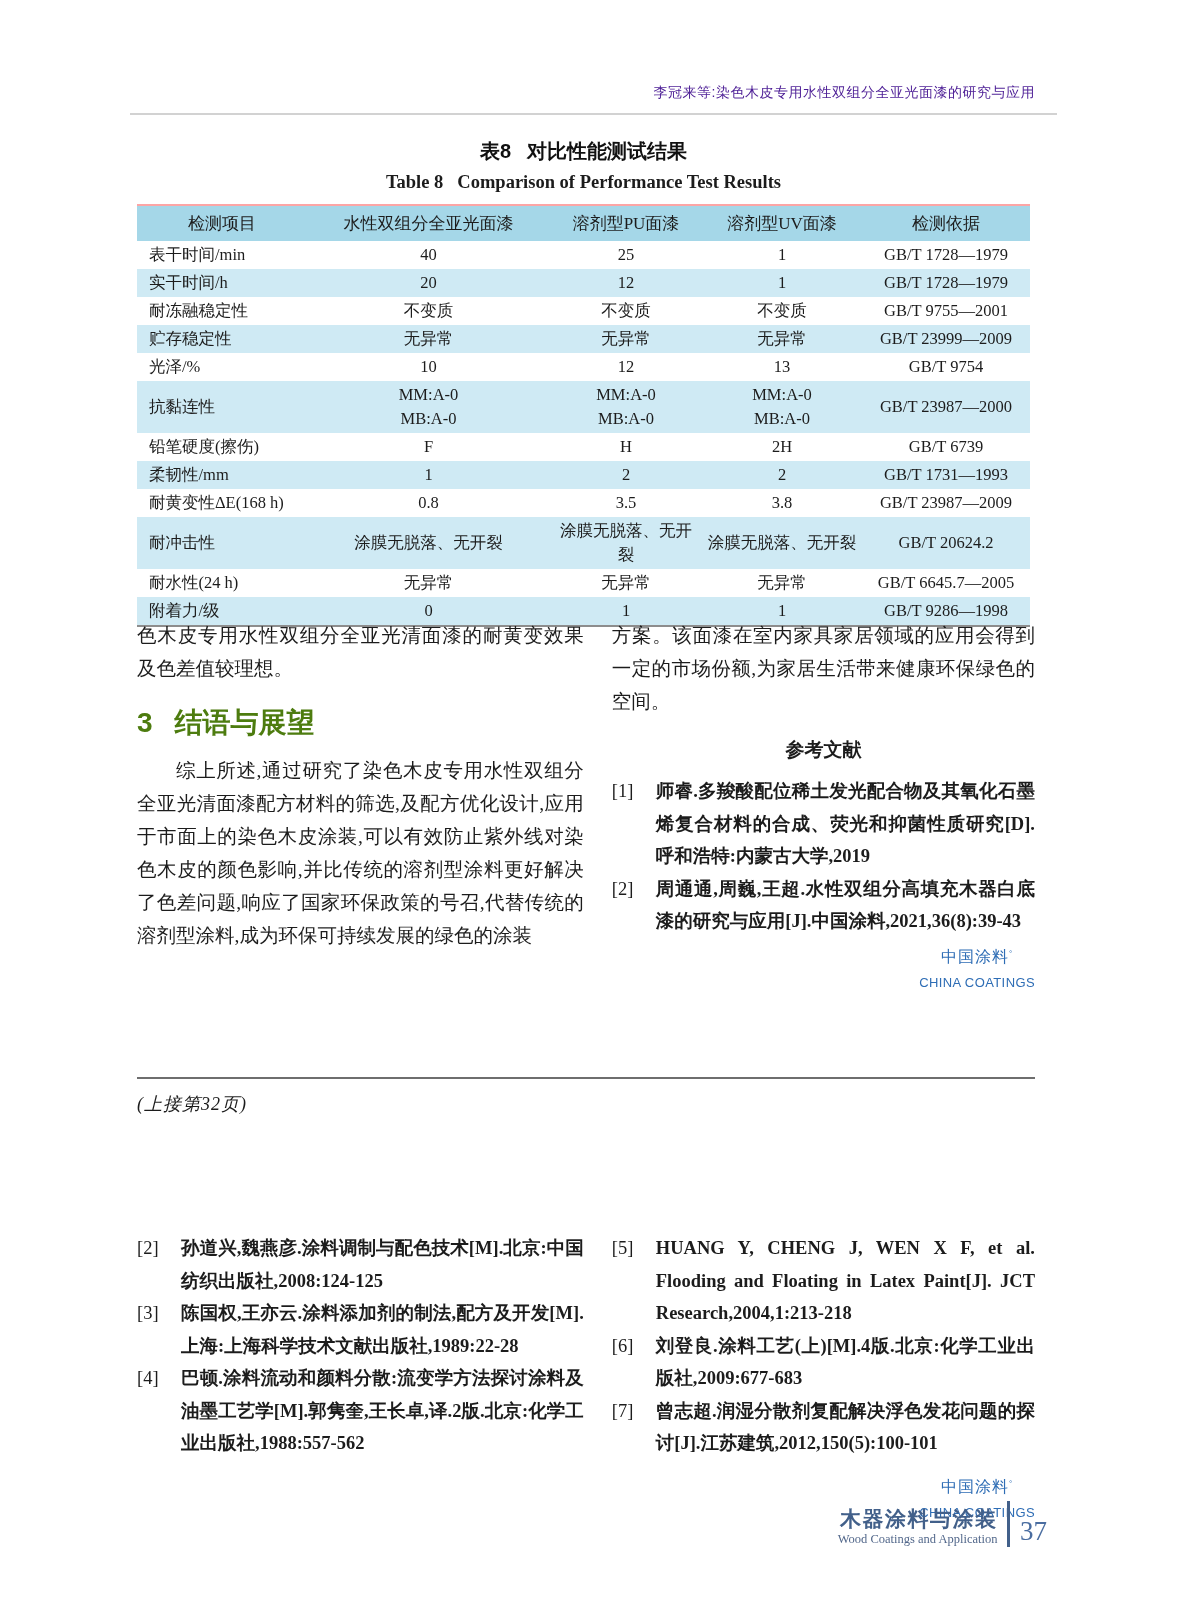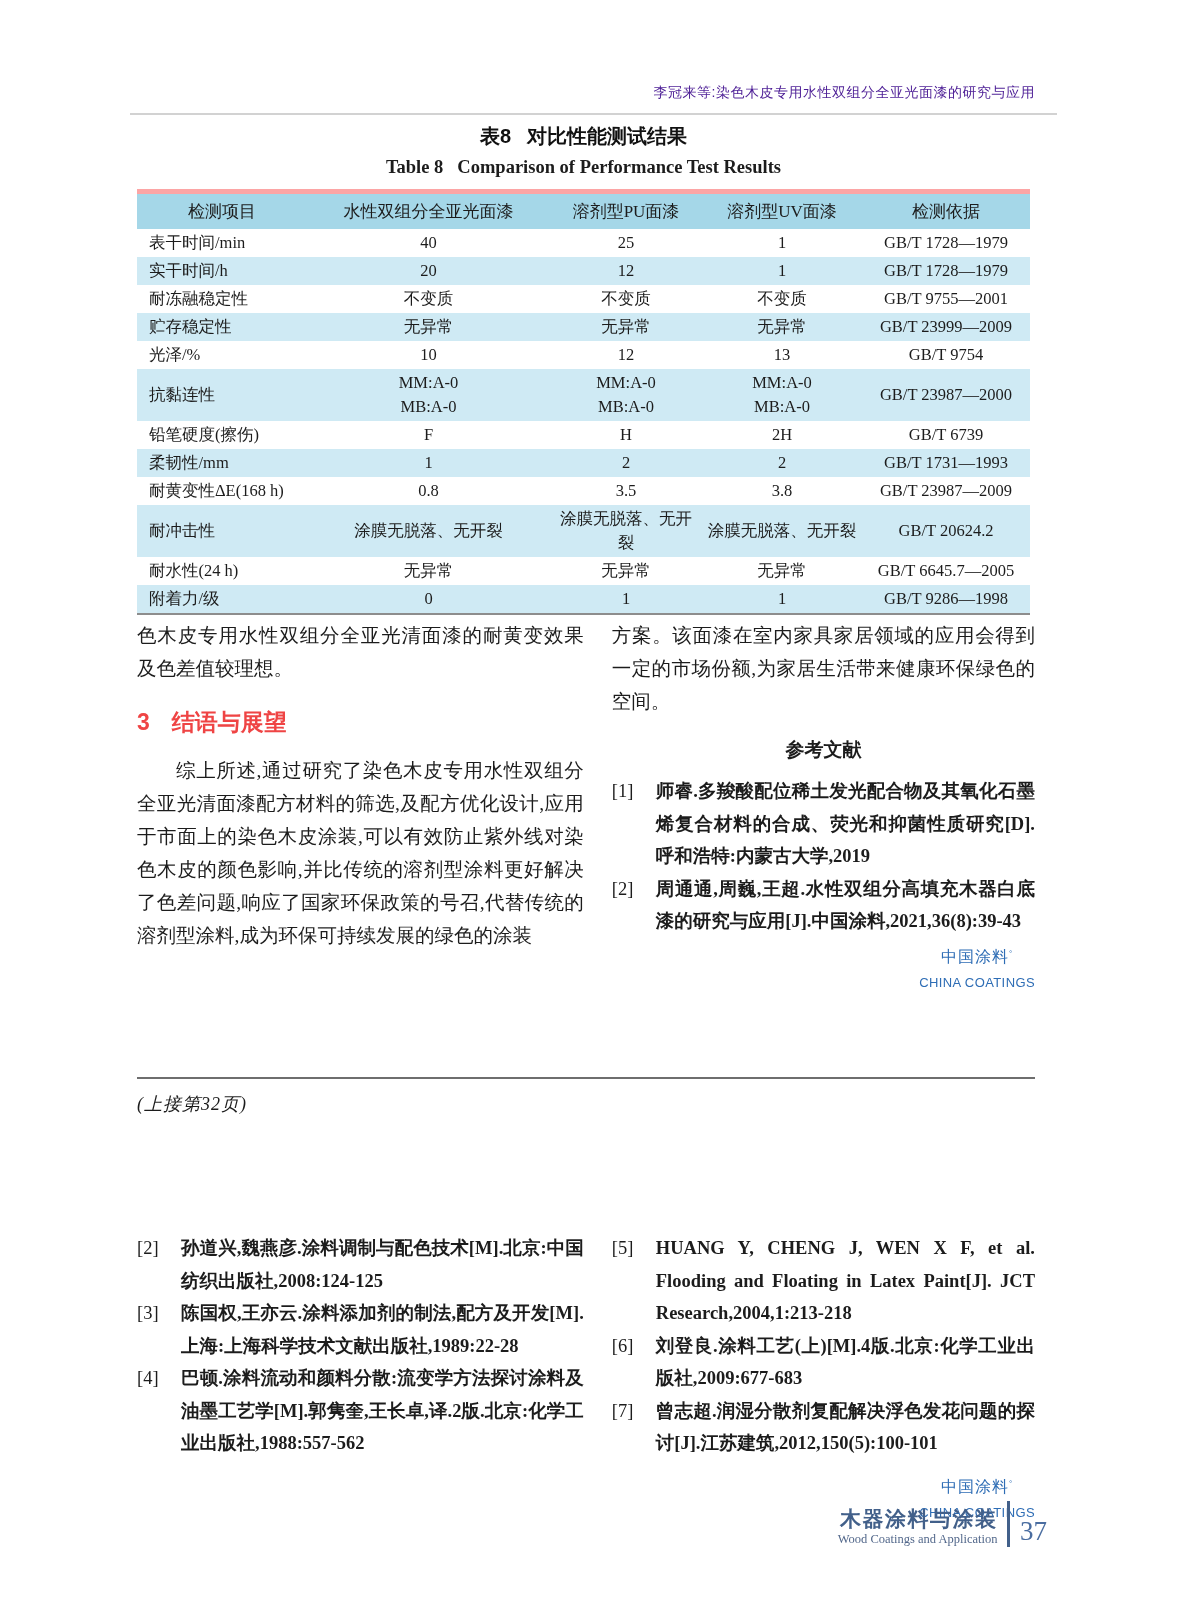--- a/index.html
+++ b/index.html
@@ -10,31 +10,31 @@
   }
   
   .running-head {
     position:absolute; top:84px; left:137px; width:898px;
     text-align:right; font-family:"Liberation Sans","DejaVu Sans",sans-serif;
     font-size:14px; color:#4c1d95; letter-spacing:0.5px;
   }
   .head-rule { position:absolute; top:113px; left:130px; width:927px; border-top:2px solid #d2d2d2; }
 
   
-  .table-block { position:absolute; top:123px; left:137px; width:893px; }
+  .table-block { position:absolute; top:138px; left:137px; width:893px; }
   .tbl-title-cn {
     text-align:center; font-family:"Liberation Sans","DejaVu Sans",sans-serif;
     font-weight:bold; font-size:20px; color:#111;
   }
   .tbl-title-cn .gap { margin-right:16px; }
   .tbl-title-en { text-align:center; font-weight:bold; font-size:18.5px; margin-top:7px; }
   .tbl-title-en .gap { margin-right:14px; }
   table.cmp {
     width:100%; border-collapse:collapse; margin-top:11px;
-    border-top:5px solid #fca5a5; border-bottom:2px solid #8d8d8d;
+    border-top:2px solid #fca5a5; border-bottom:2px solid #8d8d8d;
     table-layout:fixed;
   }
   table.cmp thead tr { background:#a5d7e8; }
   table.cmp th { font-weight:normal; font-size:17px; padding:6px 2px; }
   table.cmp td {
     font-size:16.5px; text-align:center; padding:2px 2px; height:24px;
     white-space:pre-line; line-height:1.45;
   }
   table.cmp td.item-col { text-align:left; padding-left:12px; }
   table.cmp tr.stripe { background:#cfeaf4; }
@@ -42,21 +42,21 @@
   
   .columns { position:absolute; left:137px; width:898px; display:flex; gap:28px; }
   .columns.top-cols { top:619px; }
   .columns.bottom-cols { top:1232px; }
   .col { font-size:19.5px; line-height:33px; text-align:justify; }
   .col-left  { width:455px; }
   .col-right { width:431px; }
   .indent { text-indent:2em; }
   .conclusion-heading {
     margin:21px 0 15px 0; font-family:"Liberation Sans","DejaVu Sans",sans-serif;
-    font-weight:bold; font-size:23px; color:#ef4444;
+    font-weight:bold; font-size:28px; color:#4d7c0f;
   }
   .conclusion-heading .h-num { margin-right:22px; }
   .refs-title { text-align:center; font-weight:bold; font-size:19px; margin:15px 0 9px 0; }
   .ref { display:flex; font-size:18.5px; line-height:32.5px; }
   .ref-num { width:44px; flex-shrink:0; }
   .ref-text { flex:1; text-align:justify;font-weight:bold; }
 
   
   .logo { text-align:right; margin-top:8px; }
   .logo-inner { display:inline-block; text-align:center; }

